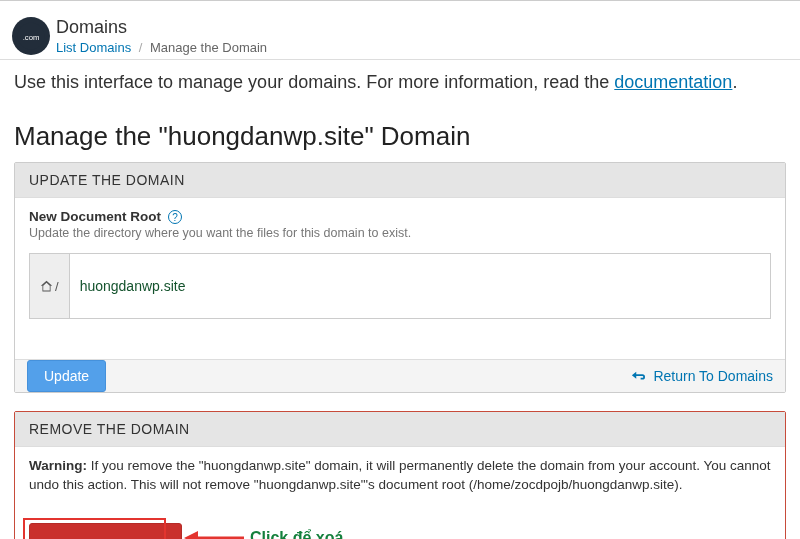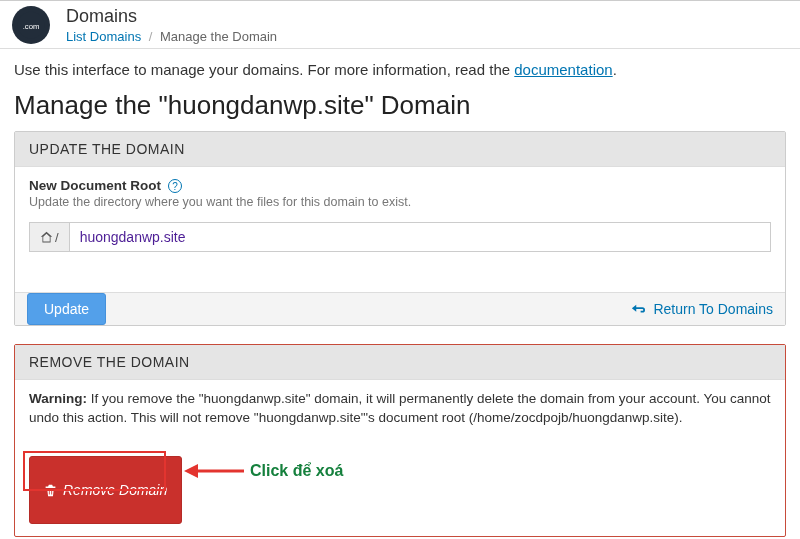--- a/index.html
+++ b/index.html
@@ -9,24 +9,24 @@
     color: #333;
     font-size: 14px;
     width: 800px;
     height: 539px;
     overflow: hidden;
   }
   .topbar {
     background: #fff;
     border-top: 1px solid #ccc;
     border-bottom: 1px solid #ddd;
-    padding: 5px 12px 4px;
-    display: flex;
-    align-items: center;
-    gap: 16px;
+    padding: 16px 12px 4px;
+    display: flex;
+    align-items: center;
+    gap: 6px;
   }
   .domain-logo {
     width: 38px;
     height: 38px;
     border-radius: 50%;
     background: #222d3a;
     display: flex;
     align-items: center;
     justify-content: center;
     flex-shrink: 0;
@@ -40,23 +40,23 @@
   }
   .breadcrumb {
     font-size: 13px;
     color: #666;
     margin-top: 1px;
   }
   .breadcrumb a { color: #0075b2; text-decoration: none; }
   .breadcrumb .sep { color: #aaa; padding: 0 4px; }
   .content { padding: 12px 14px; }
   .intro {
-    font-size: 15px;
-    color: #333;
-    margin-bottom: 12px;
+    font-size: 18px;
+    color: #333;
+    margin-bottom: 28px;
   }
   .intro a { color: #0075b2; text-decoration: underline; }
   .page-title {
     font-size: 26px;
     font-weight: 400;
     color: #222;
     margin-bottom: 10px;
   }
   .panel {
     border: 1px solid #ccc;
@@ -108,23 +108,23 @@
     font-size: 13px;
     color: #555;
     display: flex;
     align-items: center;
     gap: 2px;
   }
   .input-addon svg { width: 13px; height: 13px; }
   .input-text {
     flex: 1;
     border: 1px solid #ccc;
-    padding: 6px 10px;
-    font-size: 14px;
-    color: #4c1d95;
+    padding: 24px 10px;
+    font-size: 14px;
+    color: #14532d;
     font-family: inherit;
     outline: none;
   }
   .panel-footer {
     background: #f4f4f4;
     border-top: 1px solid #ddd;
     padding: 0 12px;
     display: flex;
     justify-content: space-between;
     align-items: center;

